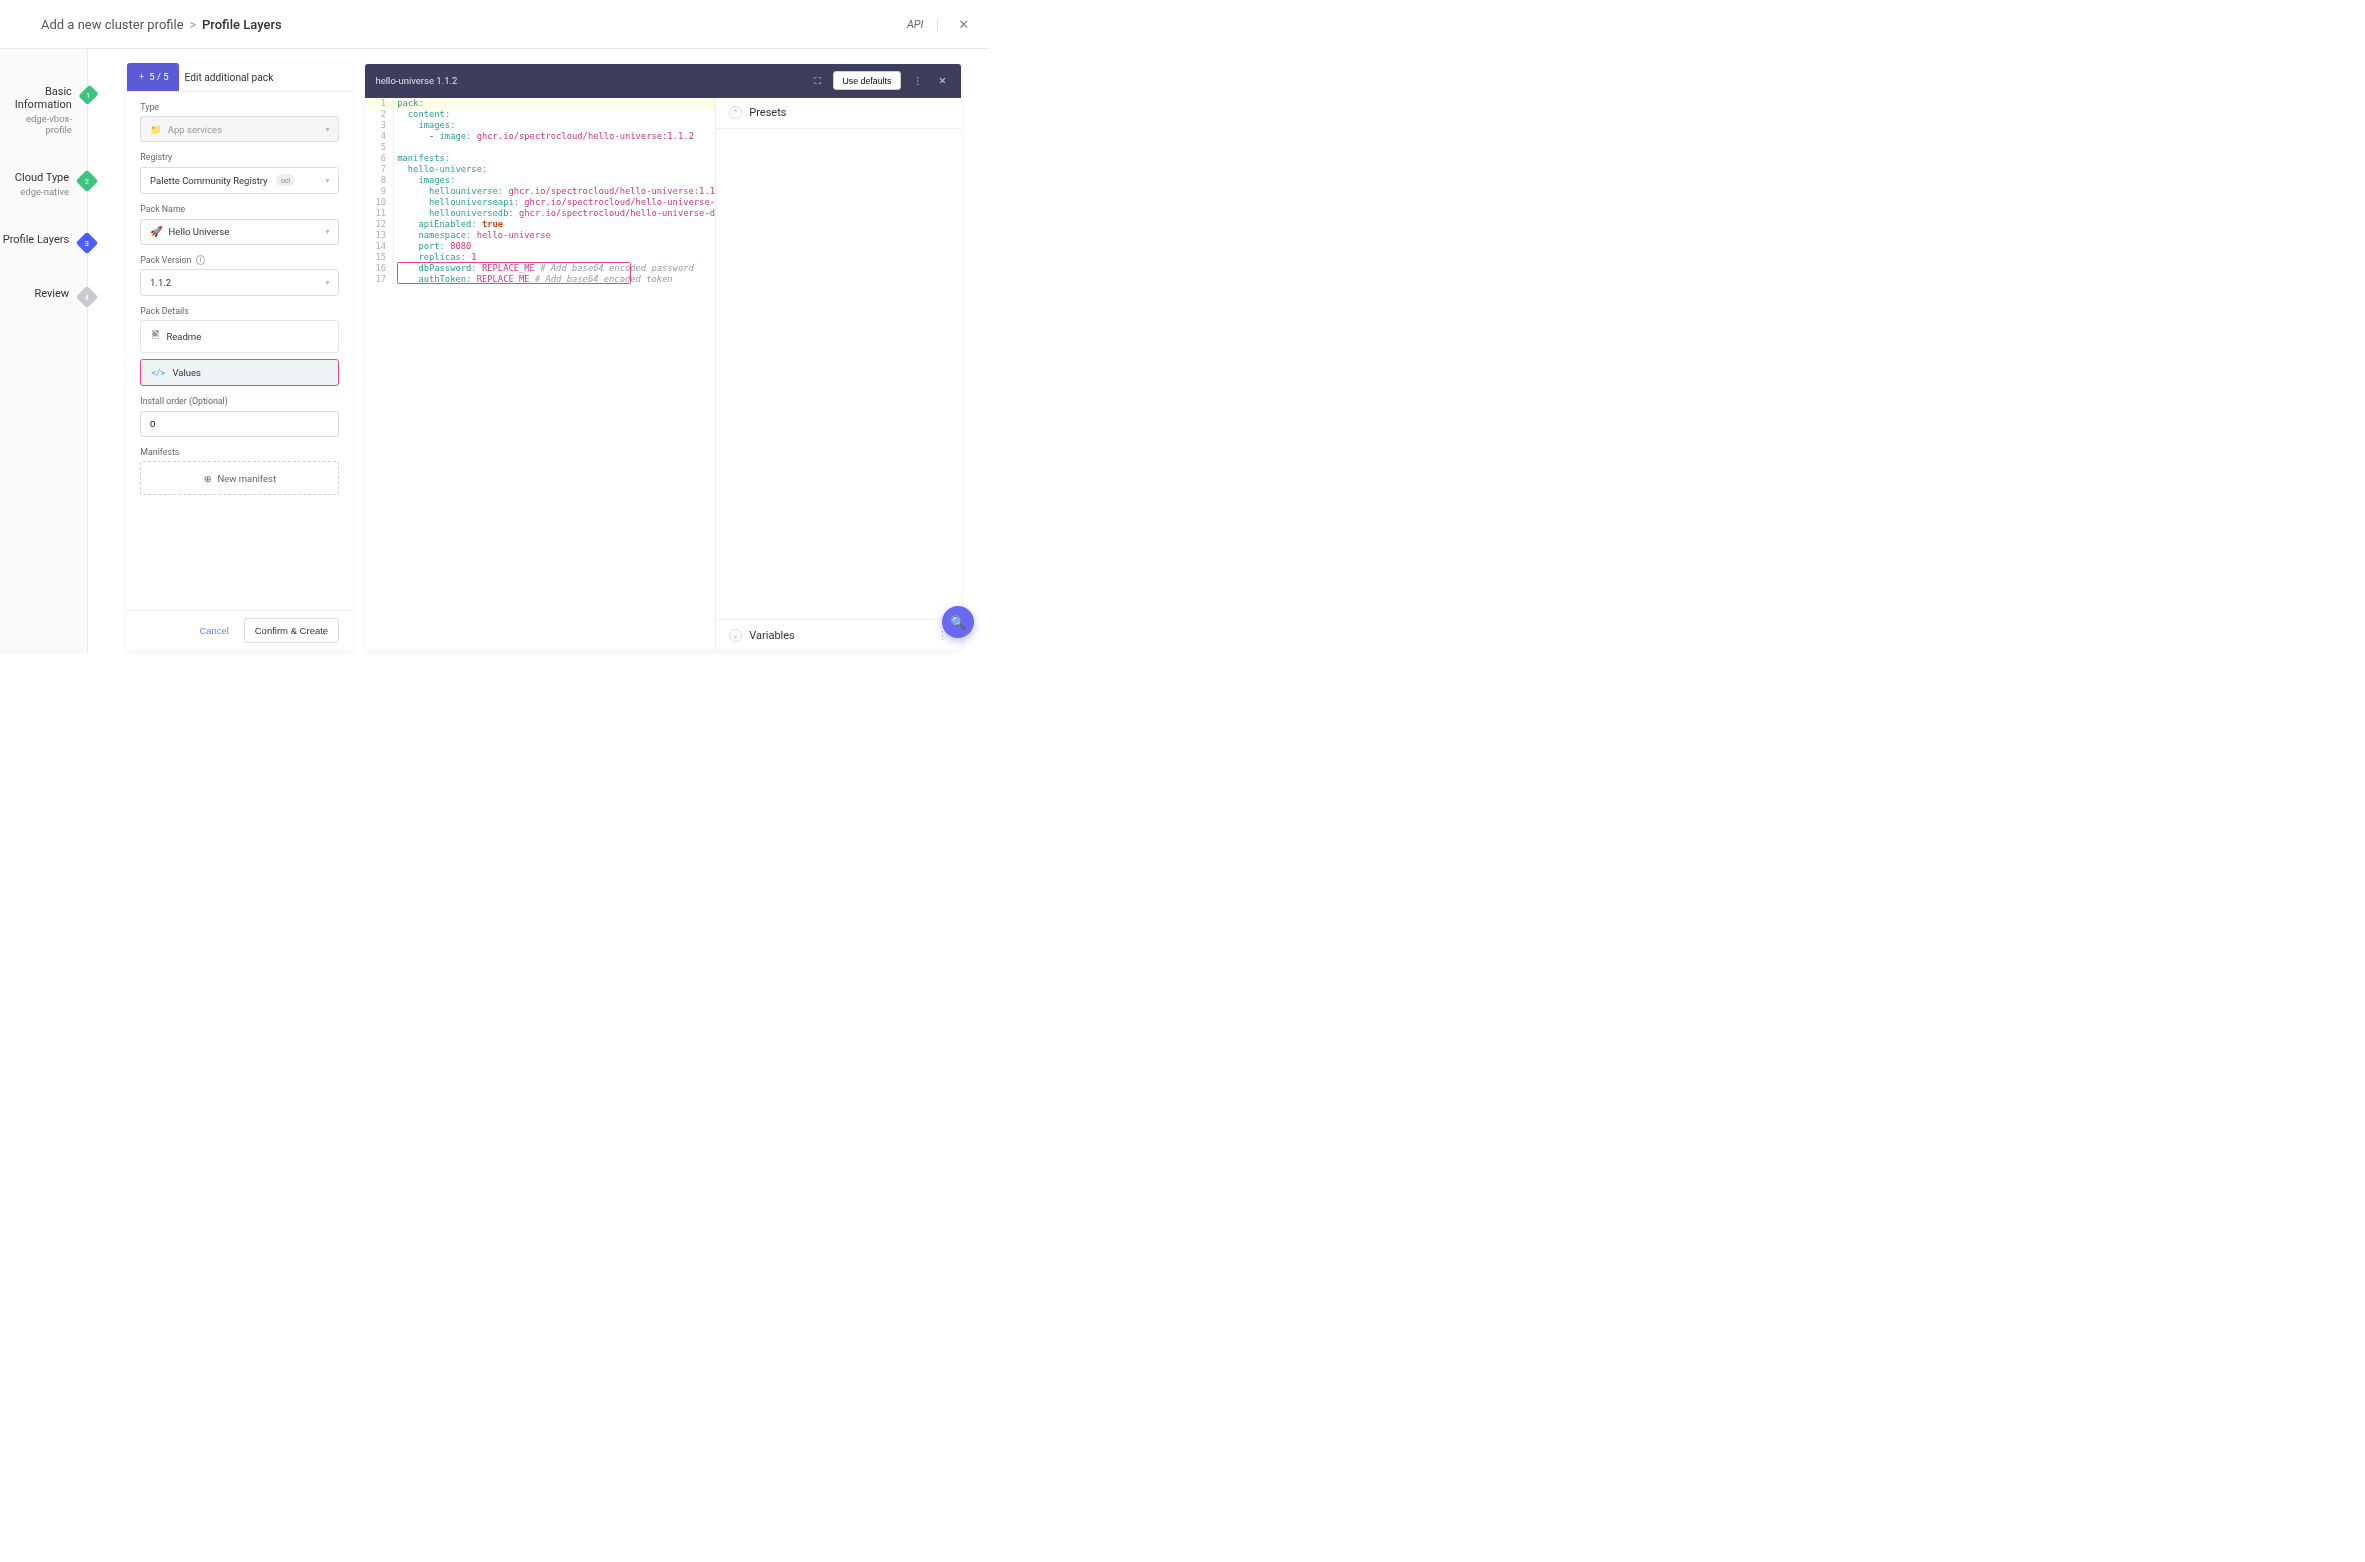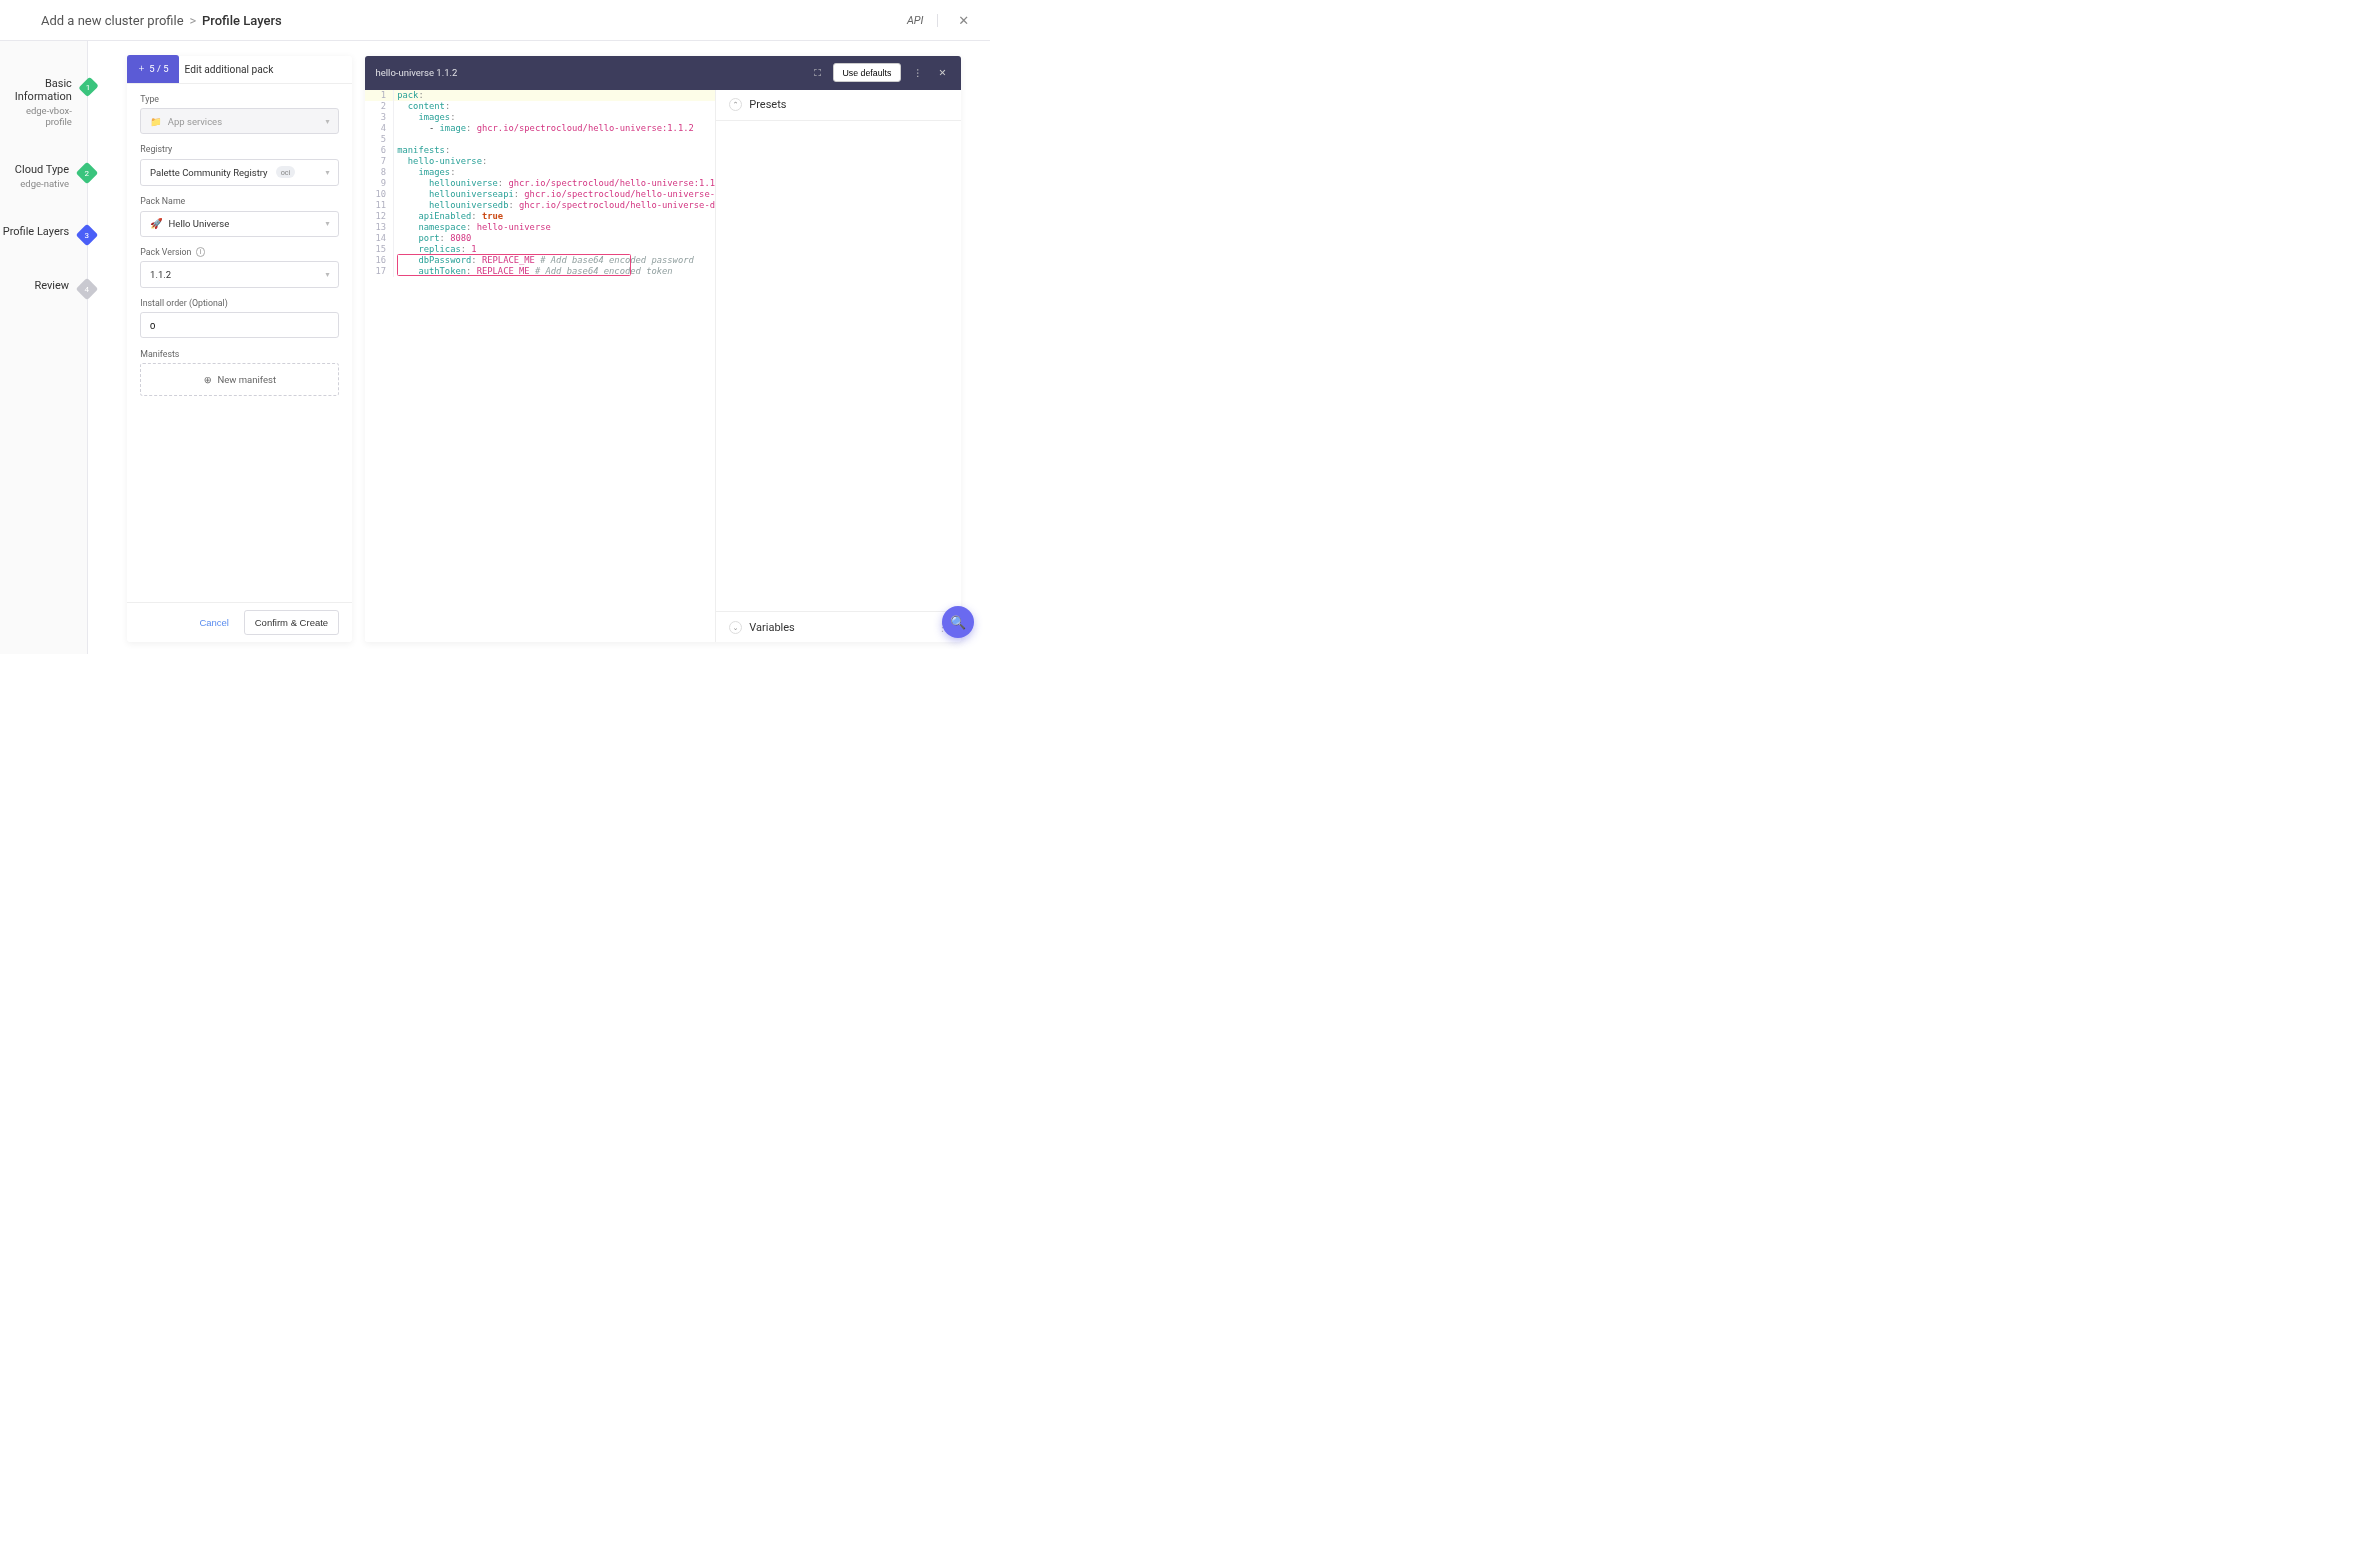--- a/index.html
+++ b/index.html
@@ -6,21 +6,21 @@
 body {
   font-family: -apple-system, BlinkMacSystemFont, "Segoe UI", Roboto, sans-serif;
   background: #fff;
   color: #333;
   font-size: 10.2px;
 }
 .app { width: 990px; height: 654px; position: relative; }
 
 
 .header {
-  height: 41px;
+  height: 49px;
   display: flex;
   align-items: center;
   padding: 0 17.5px 0 41px;
   border-bottom: 0.7px solid #e8e8ed;
 }
 .breadcrumb {
   font-size: 13px;
   display: flex;
   align-items: center;
   gap: 5.8px;
@@ -328,20 +328,31 @@
               <div class="fld-label">
                 <span>Pack Version</span>
                 <span class="info-icon">i</span>
               </div>
               <div class="select">
                 <span>1.1.2</span>
                 <span class="caret">▾</span>
               </div>
             </div>
             <div class="fld">
+              <div class="fld-label">Pack Details</div>
+              <div class="tab-item">
+                <span>🖹</span>
+                <span>Readme</span>
+              </div>
+              <div class="tab-item active-highlight">
+                <span style="color:#4a9fd8">&lt;/&gt;</span>
+                <span>Values</span>
+              </div>
+            </div>
+            <div class="fld">
               <div class="fld-label">Install order (Optional)</div>
               <input class="input" value="0" style="">
             </div>
             <div class="fld">
               <div class="fld-label">Manifests</div>
               <div class="manifest-add">
                 <span>⊕</span>
                 <span>New manifest</span>
               </div>
             </div>

